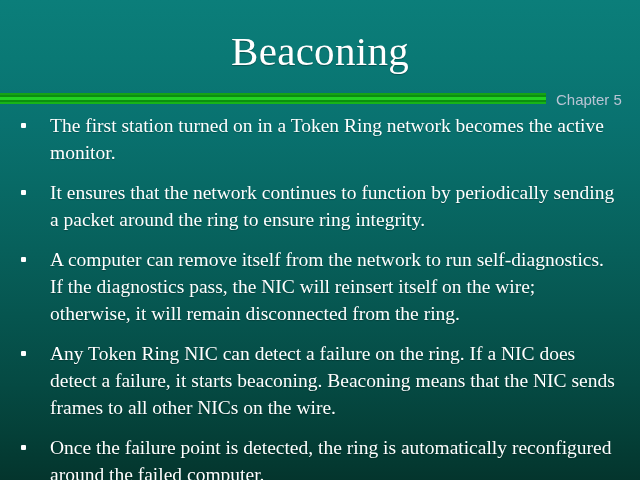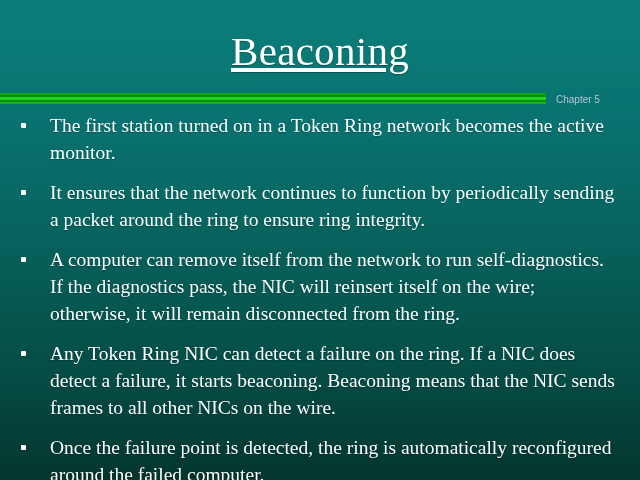--- a/index.html
+++ b/index.html
@@ -36,21 +36,20 @@
   }
   #slide-title {
     display: block;
     color: #ffffff;
     font-family: "Liberation Serif", "DejaVu Serif", serif;
     font-size: 41px;
     font-weight: 400;
     line-height: 46px;
     letter-spacing: 0.3px;
     text-shadow: 0 1px 1px rgba(0,0,0,0.30);
-    text-decoration: underline;
   }
 
   
   #header-rule {
     position: absolute;
     left: 0;
     top: 93px;
     width: 546px;
     height: 12px;
   }
@@ -64,21 +63,21 @@
   .rule-band.b3 { top: 4px;  height: 3px; background: #22d223; }
   .rule-band.b4 { top: 7px;  height: 2px; background: #0c8f10; }
   .rule-band.b5 { top: 9px;  height: 2px; background: #18b318; }
 
   #chapter-label {
     position: absolute;
     left: 556px;
     top: 91px;
     color: #b9c4d4;
     font-family: "Liberation Sans", "DejaVu Sans", sans-serif;
-    font-size: 10px;
+    font-size: 15px;
     line-height: 17px;
     font-weight: 400;
     white-space: nowrap;
   }
 
   
   #body-list {
     position: absolute;
     left: 0;
     top: 112px;

